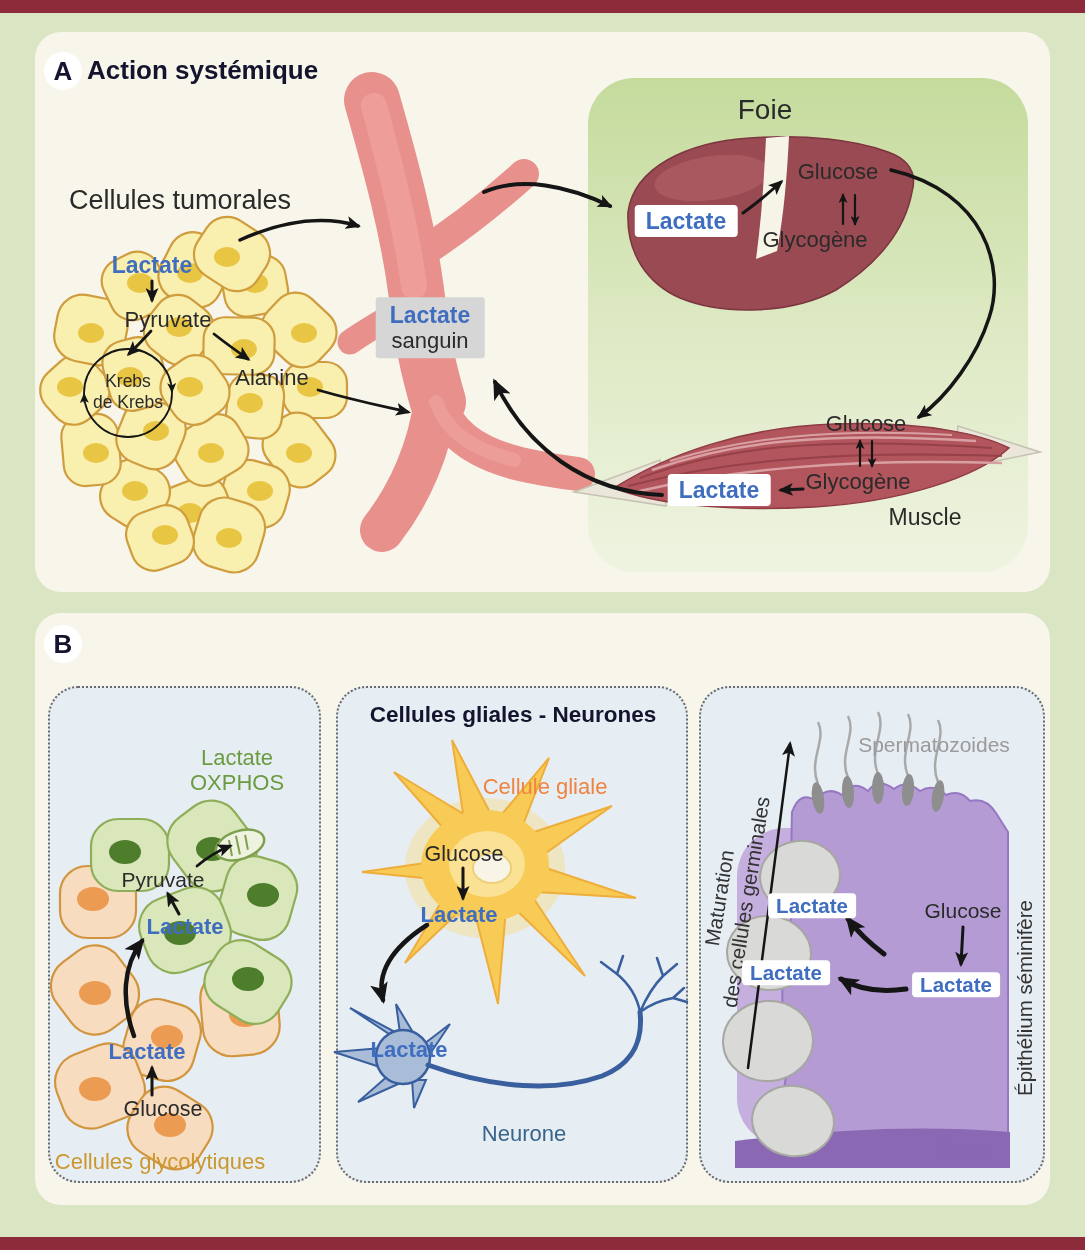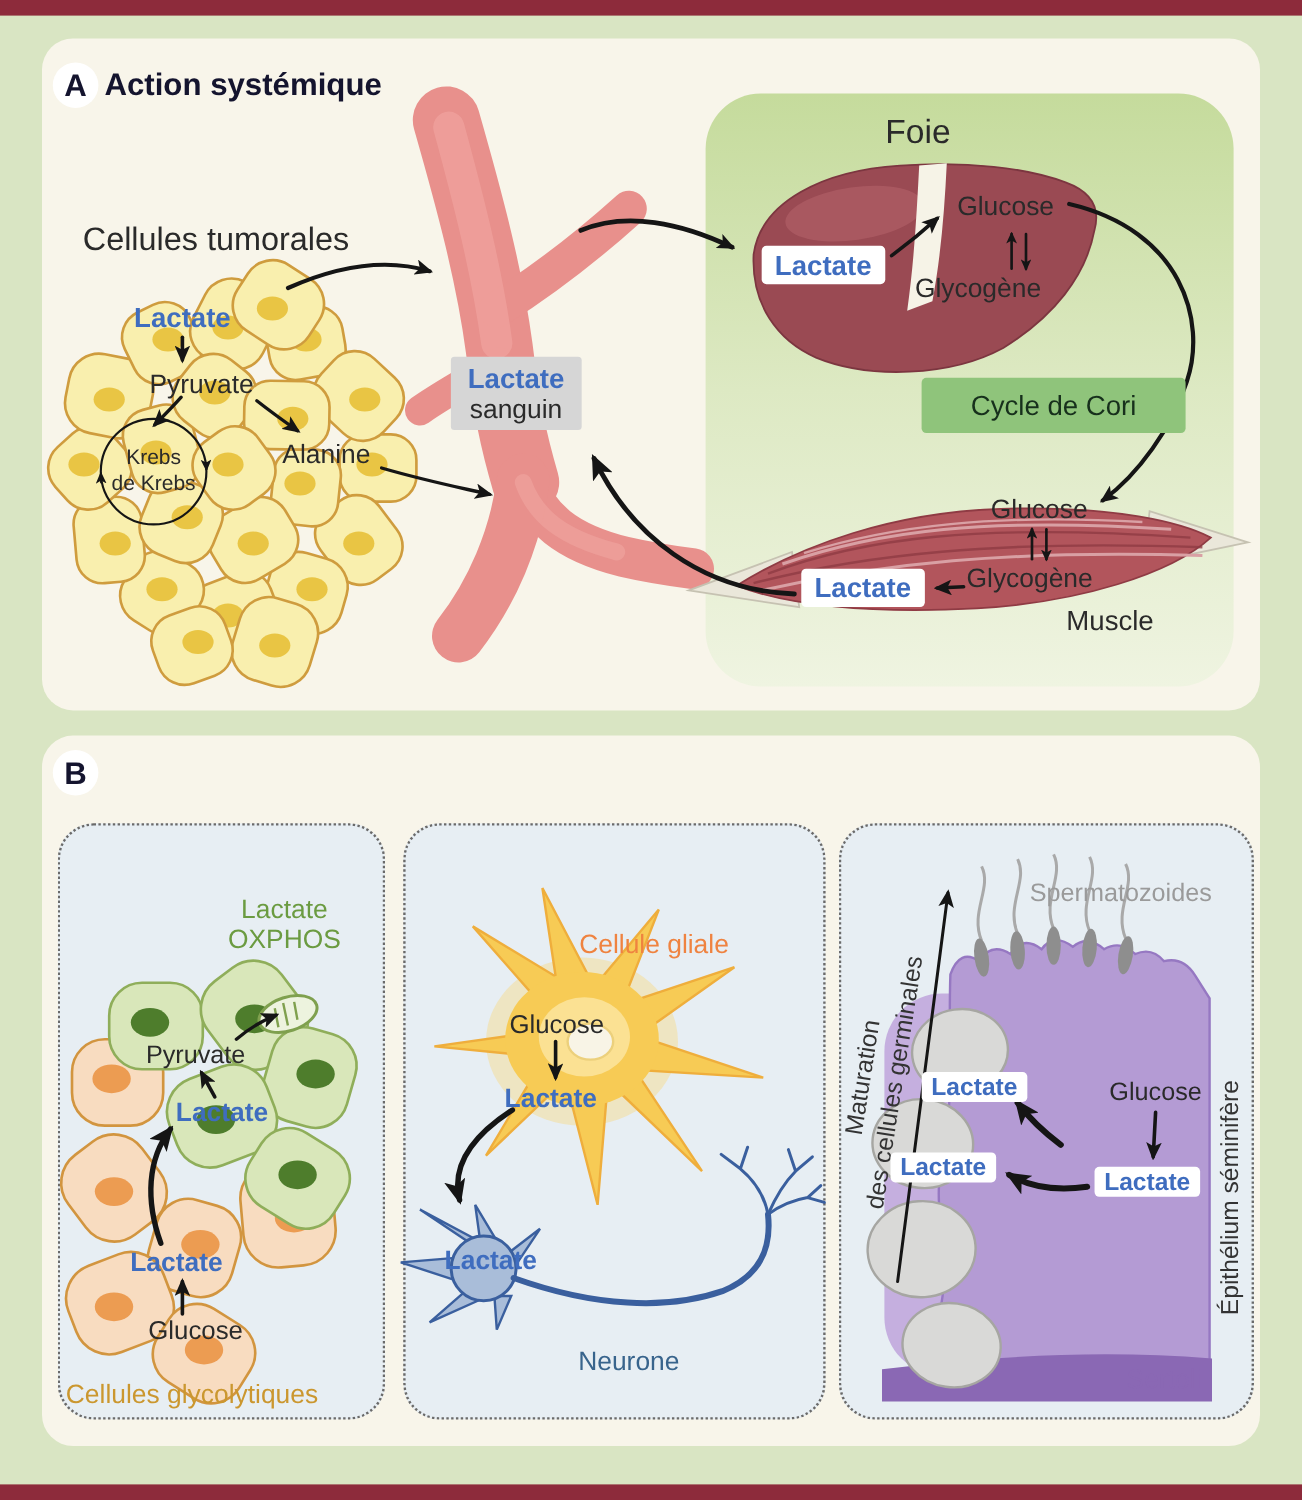--- a/index.html
+++ b/index.html
@@ -270,38 +270,38 @@
   </div>
   <div class="lbl" style="left:272px;top:378px">Alanine</div>
   <div class="lbl box-gray" style="left:430px;top:328px">
     <span class="blk lactate" style="font-size:23px">Lactate</span>
     <span class="blk" style="font-size:22px">sanguin</span>
   </div>
   <div class="lbl" style="left:765px;top:110px;font-size:28px">Foie</div>
   <div class="lbl lactate box-white" style="left:686px;top:221px;font-size:23px">Lactate</div>
   <div class="lbl" style="left:838px;top:172px">Glucose</div>
   <div class="lbl" style="left:815px;top:240px">Glycogène</div>
-  <div class="lbl box-cori" style="left:878px;top:338px">Cycle de Cori</div>
   <div class="lbl" style="left:866px;top:424px">Glucose</div>
   <div class="lbl" style="left:858px;top:482px">Glycogène</div>
   <div class="lbl lactate box-white" style="left:719px;top:490px;font-size:23px">Lactate</div>
   <div class="lbl" style="left:925px;top:517px;font-size:23px">Muscle</div>
 
   <div class="badge" style="left:63px;top:644px">B</div>
 
   <div class="lbl" style="left:237px;top:770px;color:#6b9b41">
     <span class="blk">Lactate</span>
     <span class="blk">OXPHOS</span>
   </div>
   <div class="lbl" style="left:163px;top:880px;font-size:21px">Pyruvate</div>
   <div class="lbl lactate" style="left:185px;top:927px">Lactate</div>
   <div class="lbl lactate" style="left:147px;top:1052px">Lactate</div>
   <div class="lbl" style="left:163px;top:1109px;font-size:21.5px">Glucose</div>
   <div class="lbl" style="left:160px;top:1162px;color:#cb972f;font-size:22px">Cellules glycolytiques</div>
 
+  <div class="lbl subtitle" style="left:513px;top:715px">Cellules gliales - Neurones</div>
   <div class="lbl" style="left:545px;top:787px;color:#ef8340">Cellule gliale</div>
   <div class="lbl" style="left:464px;top:854px;font-size:21.5px">Glucose</div>
   <div class="lbl lactate" style="left:459px;top:915px">Lactate</div>
   <div class="lbl lactate" style="left:409px;top:1050px">Lactate</div>
   <div class="lbl" style="left:524px;top:1134px;color:#38648c">Neurone</div>
 
   <div class="lbl" style="left:934px;top:745px;color:#9a9a9a;font-size:21px">Spermatozoides</div>
   <div class="lbl rot-mat" style="left:733px;top:900px">
     <span class="blk">Maturation</span>
     <span class="blk">des cellules germinales</span>

